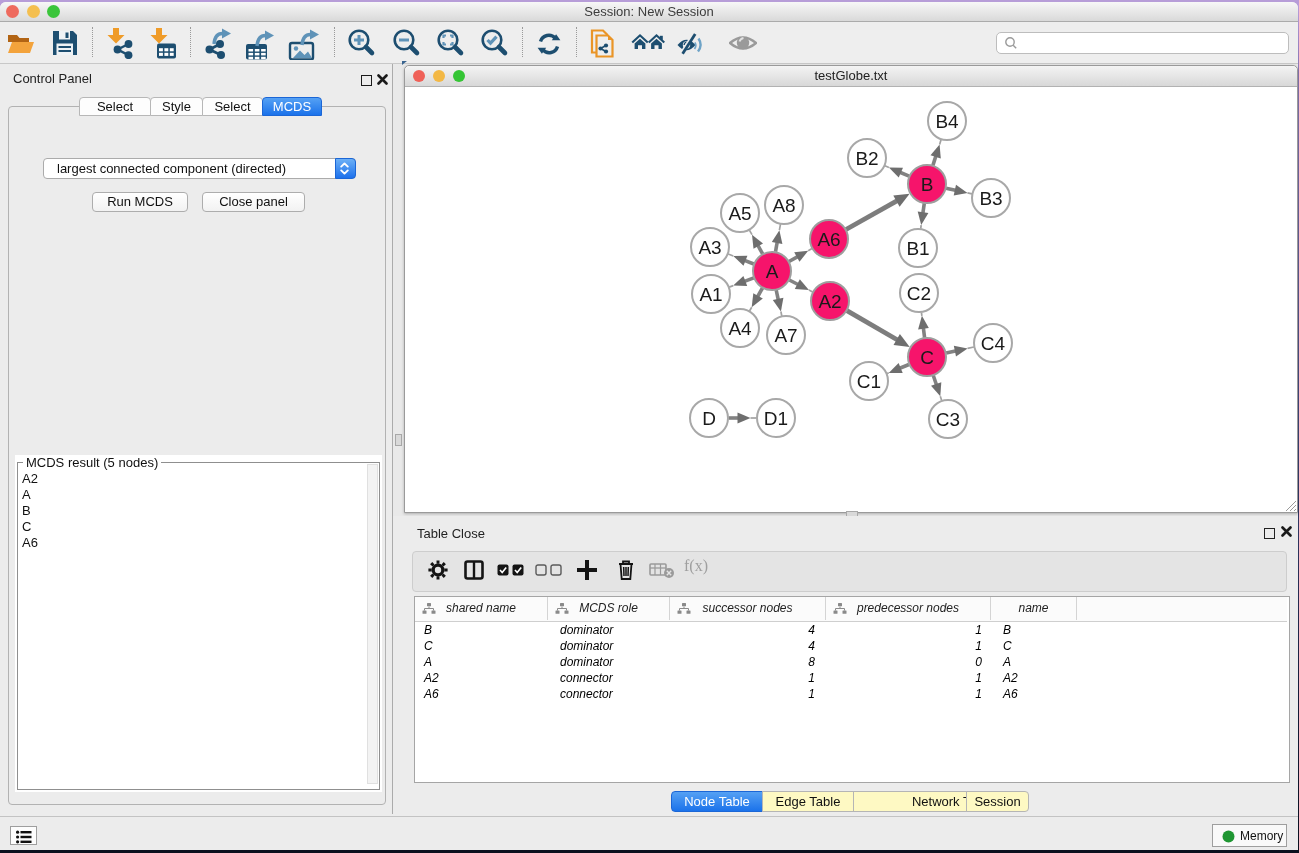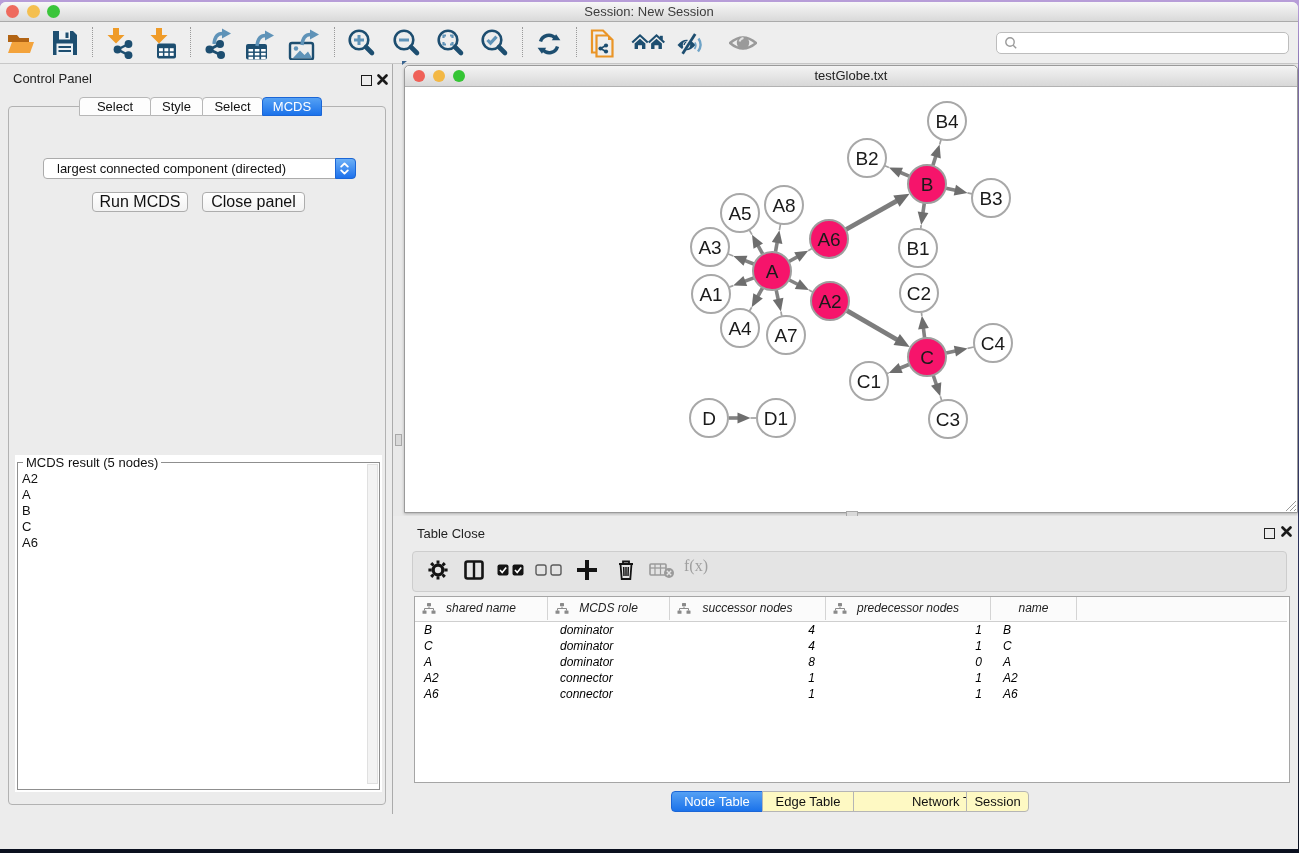--- a/index.html
+++ b/index.html
@@ -24,21 +24,21 @@
 #cpbox{position:absolute;left:8px;top:42px;width:376px;height:697px;border:1px solid #b2b2b2;border-radius:4px;background:#ececec;}
 .tab{position:absolute;top:33px;height:17px;line-height:17px;font-size:13px;text-align:center;
  background:#fdfdfd;border:1px solid #b7b7b7;border-radius:4px 4px 0 0;color:#111;}
 .tabsel{background:linear-gradient(#55a1f4,#1b72ea);color:#fff;border-color:#1b66d6;}
 #optlabel{position:absolute;left:0;top:71px;width:392px;text-align:center;font-size:13px;color:#111;}
 #combo{position:absolute;left:43px;top:94px;width:311px;height:19px;background:#fff;border:1px solid #ababab;border-radius:4px;}
 #combotext{position:absolute;left:13px;top:2px;font-size:13px;color:#111;white-space:nowrap;}
 #combobtn{position:absolute;right:-1px;top:-1px;width:19px;height:19px;border-radius:0 4px 4px 0;
  background:linear-gradient(#6cb0f6,#1d71ec);border:1px solid #1b66d6;}
 .btn{position:absolute;top:128px;height:18px;line-height:18px;background:linear-gradient(#ffffff,#f2f2f2);
- border:1px solid #adadad;border-radius:4px;text-align:center;font-size:16px;color:#111;}
+ border:1px solid #adadad;border-radius:4px;text-align:center;font-size:13px;color:#111;}
 #mcdsbox{position:absolute;left:15px;top:391px;width:367px;height:337px;background:#fff;}
 #mcdsborder{position:absolute;left:2px;top:7px;width:361px;height:326px;border:1px solid #8f8f8f;}
 #mcdslabel{position:absolute;left:8px;top:0px;background:#fff;padding:0 3px;font-size:13px;color:#111;}
 #mcdslist{position:absolute;left:7px;top:16px;font-size:13px;color:#111;line-height:16px;}
 #mcdssb{position:absolute;right:4px;top:9px;width:9px;height:318px;background:#f3f3f3;border:1px solid #e0e0e0;}
 
 #desk{position:absolute;left:393px;top:62px;width:905px;height:452px;background:#e9e9e9;}
 #netwin{position:absolute;left:11px;top:1px;width:892px;height:446px;background:#fff;
  border:1px solid #9a9a9a;border-radius:5px 5px 0 0;box-shadow:0 1px 3px rgba(0,0,0,.25);}
 #nettb{position:absolute;left:0;top:0;width:892px;height:20px;border-radius:5px 5px 0 0;
@@ -517,14 +517,34 @@
             <span class="cell num" style="left:255px;width:145px;">1</span>
             <span class="cell num" style="left:411px;width:156px;">1</span>
             <span class="cell" style="left:588px;">A6</span>
           </div>
     </div>
     <div class="btab" style="left:278px;width:90px;background:linear-gradient(#55a1f4,#1b72ea);color:#fff;border-color:#1b66d6;border-radius:4px 0 0 4px;">Node Table</div>
     <div class="btab" style="left:369px;width:90px;">Edge Table</div>
     <div class="btab" style="left:460px;width:112px;padding-left:43px;">Network Table</div>
     <div class="btab" style="left:573px;width:61px;border-radius:0 4px 4px 0;">Session</div>
   </div>
+  <div id="sbar">
+    <div id="listbtn">
+          <svg width="16" height="14" style="position:absolute;left:5px;top:3px" viewBox="0 0 16 14">
+            <g fill="#111">
+              <circle cx="1.6" cy="2.2" r="1.6"></circle>
+              <circle cx="1.6" cy="7" r="1.6"></circle>
+              <circle cx="1.6" cy="11.8" r="1.6"></circle>
+              <rect x="4.5" y="1" width="11" height="2.4"></rect>
+              <rect x="4.5" y="5.8" width="11" height="2.4"></rect>
+              <rect x="4.5" y="10.6" width="11" height="2.4"></rect>
+            </g>
+          </svg>
+        </div>
+    <div id="membtn">
+          <svg width="13" height="13" style="position:absolute;left:9px;top:5px">
+            <circle cx="6.5" cy="6.5" r="6" fill="#1f9632"></circle>
+          </svg>
+          <span style="position:absolute;left:27px;top:4px;font-size:12px;color:#111;">Memory</span>
+        </div>
+  </div>
 </div>
 </div>
 
 </body></html>

